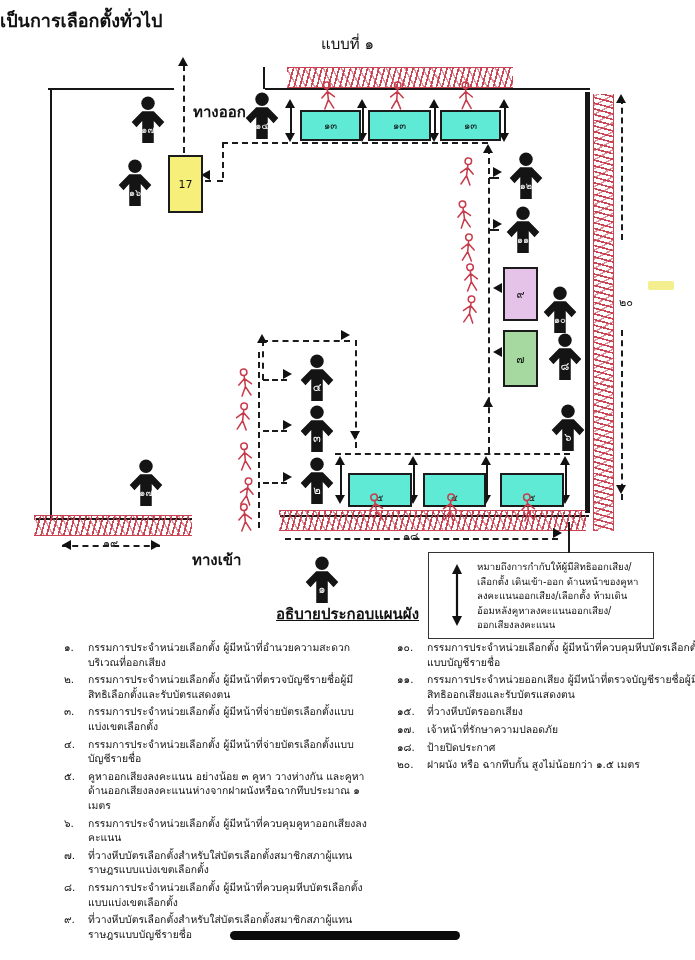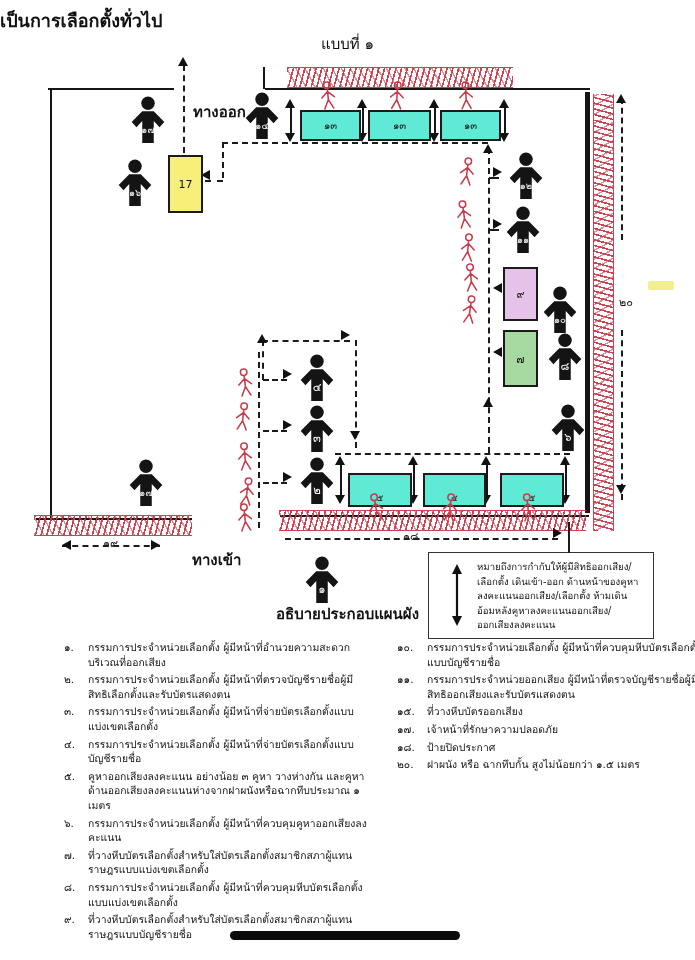--- a/index.html
+++ b/index.html
@@ -36,21 +36,21 @@
   .bbox{border:2px solid #1b1b1b;display:flex;align-items:center;justify-content:center;font-size:11px;}
   .person svg{display:block;}
   .voter svg{display:block;}
   .dim-label{font-size:11px;background:#fff;padding:0 3px;line-height:13px;}
   .gate-label{font-size:15px;font-weight:bold;}
   .note-box{border:1.5px solid #333;background:#fff;}
   .note-text{position:absolute;left:48px;top:7px;right:6px;font-size:9.6px;line-height:14.6px;white-space:pre-line;}
   .hl{background:#f4ef8e;border-radius:2px;}
   
   .legend-heading{top:602px;left:0;width:100%;text-align:center;font-size:15px;font-weight:bold;
-                  }
+                  text-decoration:underline;}
   .col{top:640px;font-size:10.4px;line-height:14.6px;}
   .col ol{list-style:none;margin:0;padding:0;}
   .col li{display:flex;margin-bottom:3px;}
   .col .num{flex:0 0 24px;text-align:left;}
   .col .txt{flex:1;}
   #col-left{left:64px;width:308px;}
   #col-right{left:397px;width:312px;}
   #col-right .num{flex-basis:30px;}
   .footer-bar{left:230px;top:931px;width:230px;height:9px;background:#0b0b0b;border-radius:5px;}
 </style>

